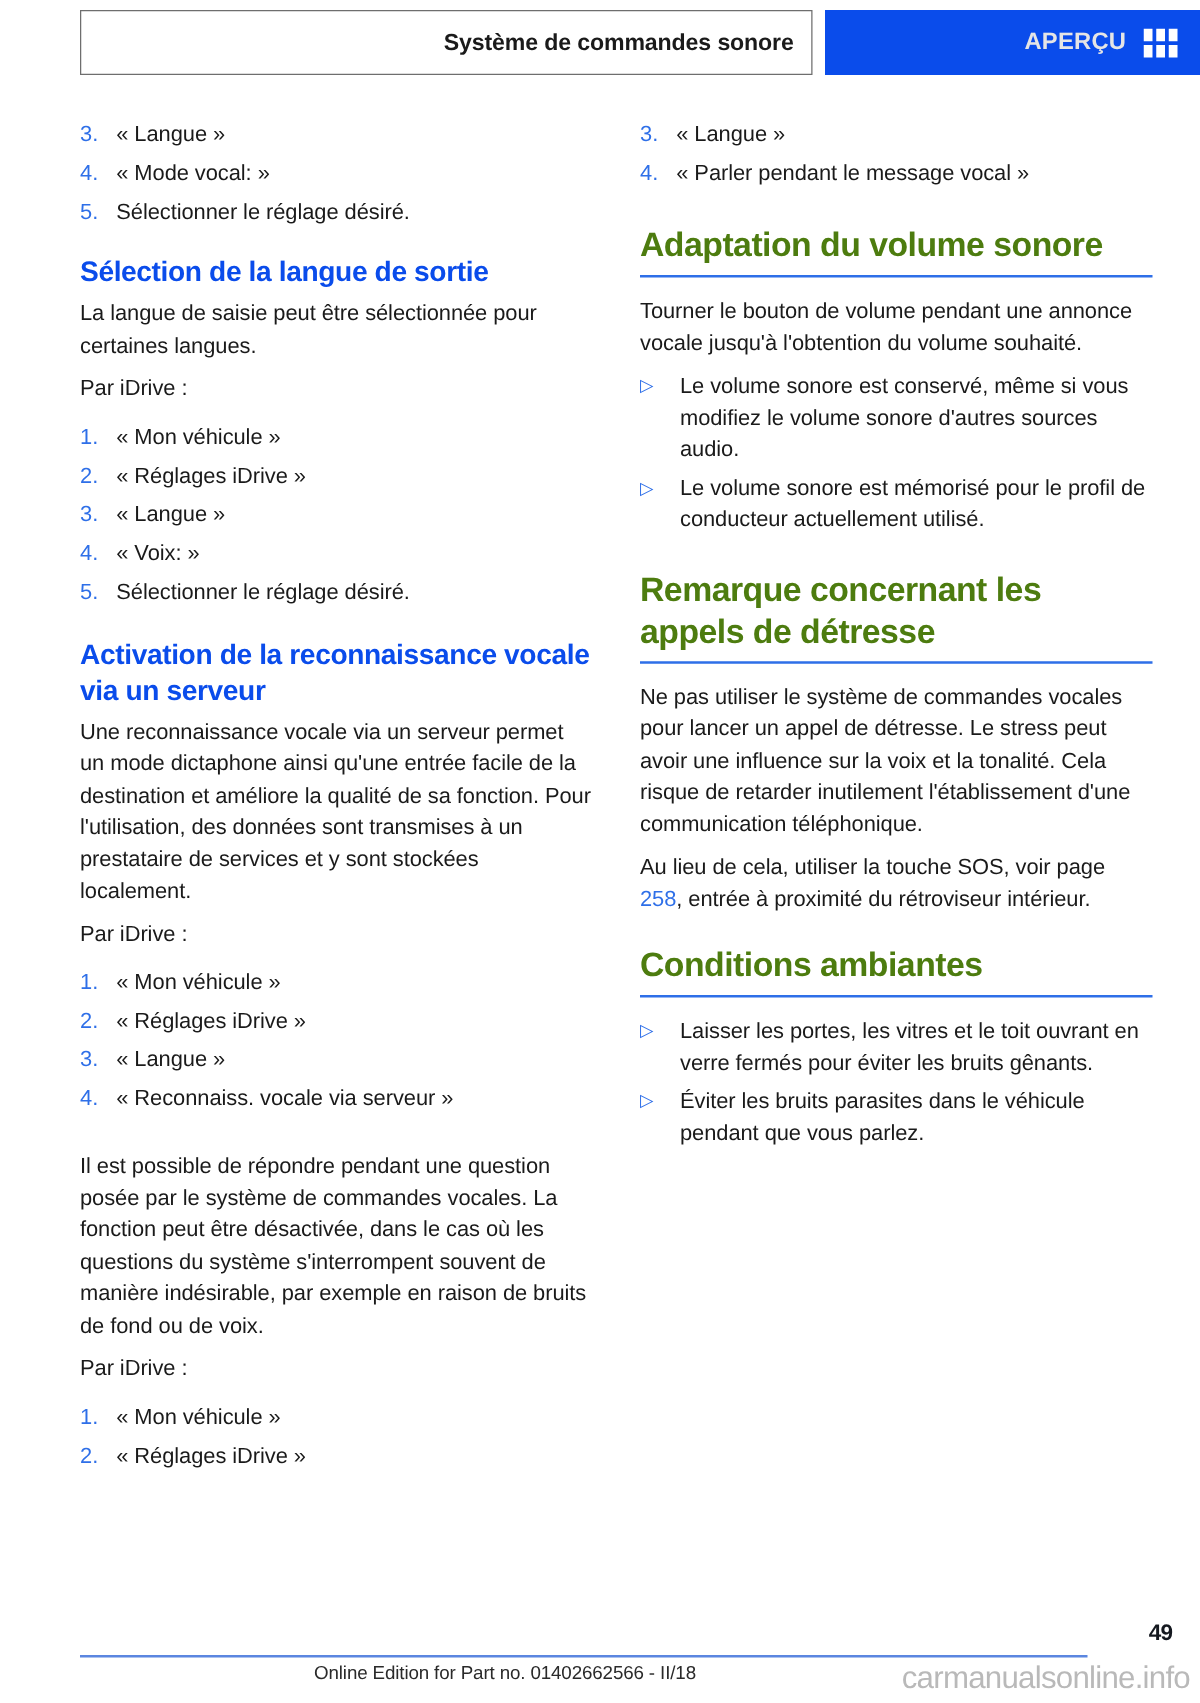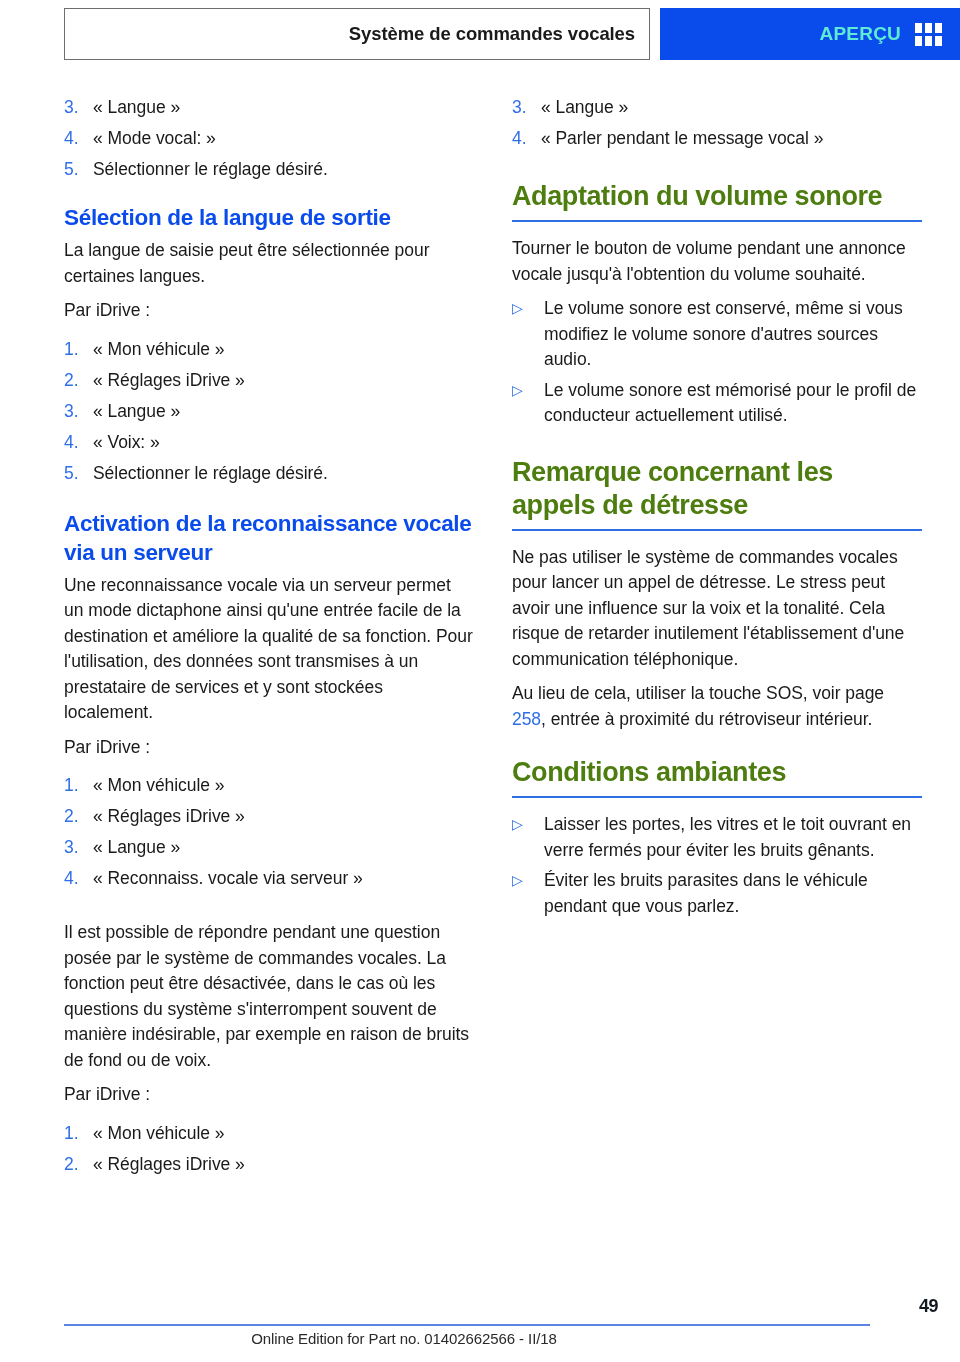--- a/index.html
+++ b/index.html
@@ -54,21 +54,21 @@
     background: #0a4ceb;
     display: flex;
     align-items: center;
     justify-content: flex-end;
     padding-right: 18px;
     box-sizing: border-box;
   }
   .header-chip-label {
     font-size: 19px;
     font-weight: 700;
-    color: #5eead4;
+    color: #e5e5e5;
     letter-spacing: 0.2px;
     margin-right: 14px;
   }
   .grid-icon {
     display: grid;
     grid-template-columns: repeat(3, 7px);
     grid-template-rows: repeat(2, 10px);
     gap: 3px;
   }
   .grid-icon i {
@@ -210,21 +210,21 @@
     color: #b9b9b9;
     letter-spacing: -0.6px;
     white-space: nowrap;
   }
 </style>
 </head>
 <body>
 
 <div class="header">
   <div class="header-tab">
-    <span class="header-tab-label">Système de commandes vocales</span>
+    <span class="header-tab-label">Système de commandes sonore</span>
   </div>
   <div class="header-chip">
     <span class="header-chip-label">APERÇU</span>
     <span class="grid-icon">
       <i></i>
         <i></i>
         <i></i>
         <i></i>
         <i></i>
         <i></i>
@@ -377,13 +377,14 @@
         <span class="tri-text">Éviter les bruits parasites dans le véhicule pendant que vous parlez.</span>
       </li>
     </ul>
   </div>
 </div>
 
 <div class="footer">
   <div class="footer-rule"></div>
   <div class="page-number">49</div>
   <div class="footer-note">Online Edition for Part no. 01402662566 - II/18</div>
+  <div class="watermark">carmanualsonline.info</div>
 </div>
 
 </body></html>

